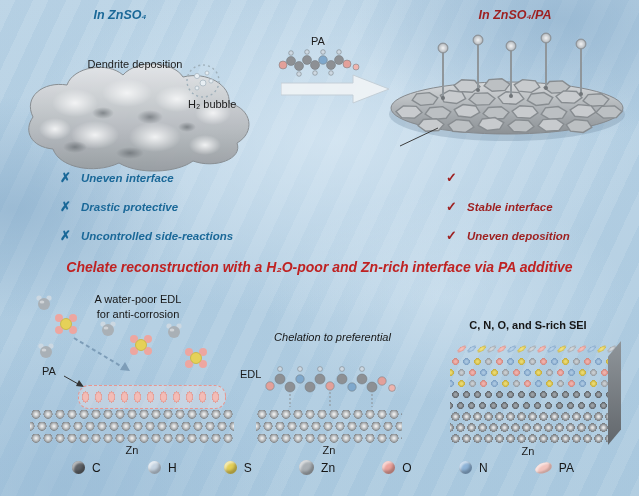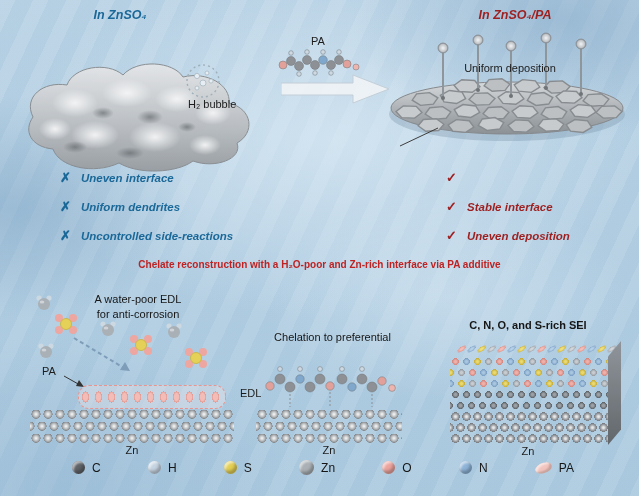--- a/index.html
+++ b/index.html
@@ -19,21 +19,21 @@
   .lbl{position:absolute;font-size:11px;color:#1c1c1c;white-space:nowrap;}
   .title{position:absolute;font-size:12.5px;font-weight:bold;font-style:italic;text-align:center;}
   .title.blue{color:var(--blue,#1a6898);}
   .title.red{color:var(--red,#9e1f1f);}
   .list{position:absolute;display:flex;flex-direction:column;gap:14px;}
   .list-item{display:flex;align-items:center;gap:7px;font-size:11.5px;font-weight:bold;font-style:italic;}
   .list-item .mark{font-style:normal;font-size:13px;width:14px;}
   .cons,.cons .mark{color:var(--blue,#1a6898);}
   .pros,.pros .mark{color:var(--red,#9e1f1f);}
   .banner{position:absolute;left:0;right:0;top:259px;text-align:center;
-    font-size:10px;font-weight:bold;color:var(--banner_red,#bf2222);}
+    font-size:14px;font-weight:bold;font-style:italic;color:var(--banner_red,#bf2222);}
   .panel-title{position:absolute;font-size:11px;line-height:15px;text-align:center;color:#161616;}
   
   .edl-strip{position:absolute;left:78px;top:385px;width:146px;height:22px;border:1.6px dashed #e9958e;border-radius:11px;
     background:
       radial-gradient(ellipse 4px 6.5px at 6.5px 11px, #f3bcb6 55%, #e09a93 85%, transparent 88%) 0 0/13px 22px repeat-x,
       rgba(252,236,236,.30);}
   
   .zn-slab{position:absolute;height:36px;
     background-image:
       radial-gradient(circle 5.6px at 6px 5.2px, #efefef 8%, #c2c5c7 42%, #85898d 80%, transparent 83%),
@@ -108,20 +108,21 @@
     <ellipse cx="80" cy="90" rx="24" ry="14" fill="url(#hiG)"></ellipse>
     <ellipse cx="140" cy="92" rx="26" ry="15" fill="url(#hiG)"></ellipse>
     <ellipse cx="190" cy="100" rx="16" ry="10" fill="url(#hiG)"></ellipse>
     <ellipse cx="40" cy="84" rx="16" ry="11" fill="url(#hiG)"></ellipse>
     <ellipse cx="88" cy="68" rx="11" ry="6" fill="url(#dkG)"></ellipse>
     <ellipse cx="135" cy="72" rx="13" ry="7" fill="url(#dkG)"></ellipse>
     <ellipse cx="172" cy="82" rx="9" ry="5" fill="url(#dkG)"></ellipse>
     <ellipse cx="60" cy="102" rx="12" ry="6" fill="url(#dkG)"></ellipse>
     <ellipse cx="115" cy="108" rx="14" ry="6" fill="url(#dkG)"></ellipse>
   </svg>
+  <div class="lbl" style="left:70px;top:58px;width:130px;text-align:center;">Dendrite deposition</div>
 
   <svg class="abs" style="left:183px;top:62px;" width="40" height="38" viewBox="0 0 40 38">
     <circle cx="20" cy="19" r="16" fill="none" stroke="#9fb0ba" stroke-width="1.4" stroke-dasharray="2 3"></circle>
     <circle cx="14" cy="14" r="2.6" fill="#e7eef3" stroke="#a9b8c1" stroke-width="0.8"></circle>
     <circle cx="24" cy="11" r="2" fill="#e7eef3" stroke="#a9b8c1" stroke-width="0.8"></circle>
     <circle cx="20" cy="21" r="3" fill="#e7eef3" stroke="#a9b8c1" stroke-width="0.8"></circle>
     <circle cx="28" cy="19" r="2.1" fill="#e7eef3" stroke="#a9b8c1" stroke-width="0.8"></circle>
     <circle cx="14" cy="26" r="2" fill="#e7eef3" stroke="#a9b8c1" stroke-width="0.8"></circle>
   </svg>
   <div class="lbl" style="left:188px;top:98px;">H₂ bubble</div>
@@ -210,34 +211,33 @@
         <circle cx="198" cy="16" r="5"></circle>
     </g>
     <g fill="#6f7478">
       <circle cx="60" cy="70" r="2"></circle>
         <circle cx="95" cy="62" r="2"></circle>
         <circle cx="128" cy="68" r="2"></circle>
       <circle cx="163" cy="60" r="2"></circle>
         <circle cx="198" cy="66" r="2"></circle>
     </g>
   </svg>
-  <div class="lbl" style="left:445px;top:62px;width:130px;text-align:center;">Uniform deposition</div>
 
   <svg class="abs" style="left:398px;top:124px;" width="44" height="26" viewBox="0 0 44 26">
     <path d="M2,22 L40,4" stroke="#3d3d3d" stroke-width="1"></path>
   </svg>
 
   <div class="list cons" style="left:60px;top:170px;">
     <div class="list-item">
       <span class="mark">✗</span>
       <span>Uneven interface</span>
     </div>
     <div class="list-item">
       <span class="mark">✗</span>
-      <span>Uniform dendrites</span>
+      <span>Drastic protective</span>
     </div>
     <div class="list-item">
       <span class="mark">✗</span>
       <span>Uncontrolled side-reactions</span>
     </div>
   </div>
   <div class="list pros" style="left:446px;top:170px;">
     <div class="list-item">
       <span class="mark">✓</span>
     </div>
@@ -311,25 +311,25 @@
       <line x1="58" y1="48" x2="108" y2="78" stroke="#7d9db8" stroke-width="2" stroke-dasharray="4 3"></line>
       <polygon points="114,81 104,80 109,72" fill="#7d9db8"></polygon>
     </g>
   </svg>
   <div class="lbl" style="left:42px;top:365px;">PA</div>
   <svg class="abs" style="left:62px;top:372px;" width="26" height="20" viewBox="0 0 26 20">
     <line x1="2" y1="4" x2="18" y2="13" stroke="#333" stroke-width="1"></line>
     <polygon points="22,15 14,14 17,8" fill="#333"></polygon>
   </svg>
   <div class="edl-strip"></div>
-  <div class="lbl" style="left:228px;top:387px;padding-left:12px;">EDL</div>
+  <div class="lbl" style="left:228px;top:368px;padding-left:12px;">EDL</div>
   <div class="zn-slab" style="left:30px;top:409px;width:204px;"></div>
   <div class="lbl" style="left:112px;top:444px;width:40px;text-align:center;">Zn</div>
 
-  <div class="panel-title" style="left:250px;top:330px;width:165px;">
+  <div class="panel-title" style="left:250px;top:330px;width:165px;font-style:italic;">
     <div>Chelation to preferential</div>
   </div>
   <svg class="abs" style="left:258px;top:360px;" width="150" height="48" viewBox="0 0 150 48">
     <g stroke="#8a8f93" stroke-width="1" stroke-dasharray="2 2">
       <line x1="32" y1="34" x2="32" y2="47"></line>
         <line x1="72" y1="32" x2="72" y2="47"></line>
         <line x1="114" y1="34" x2="114" y2="47"></line>
     </g>
     <g stroke="#6f7478" stroke-width="0.5">
       <circle cx="22" cy="9" r="2.4" fill="#cdd8e2"></circle>

